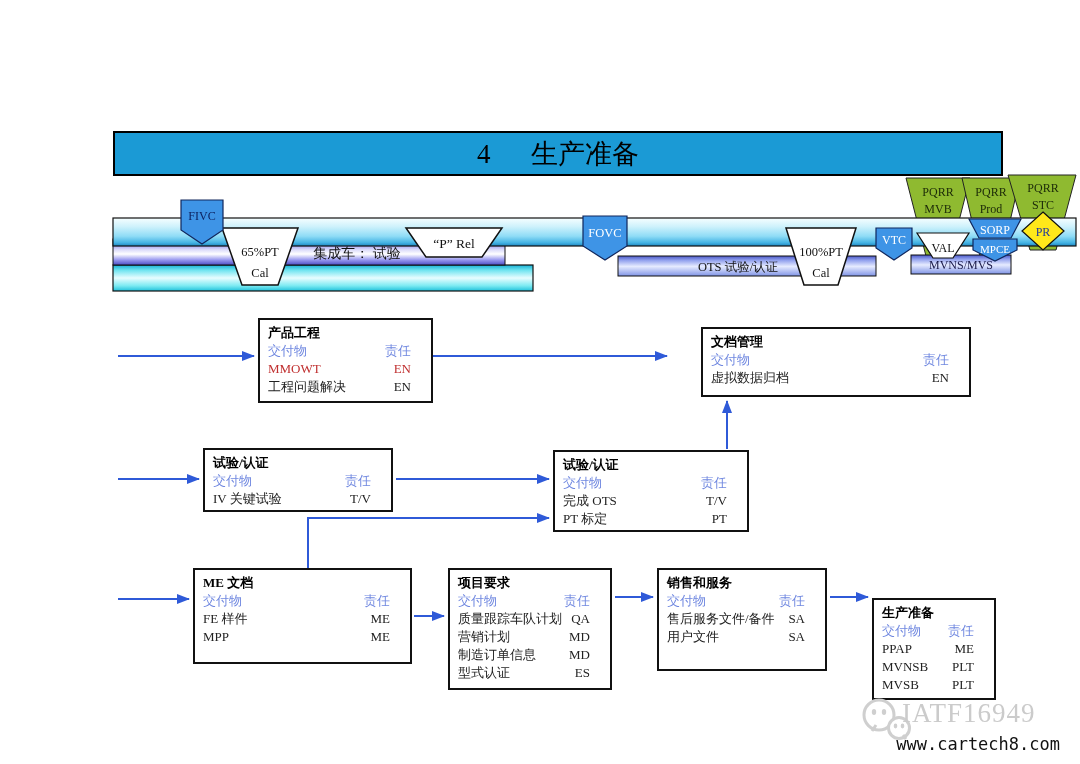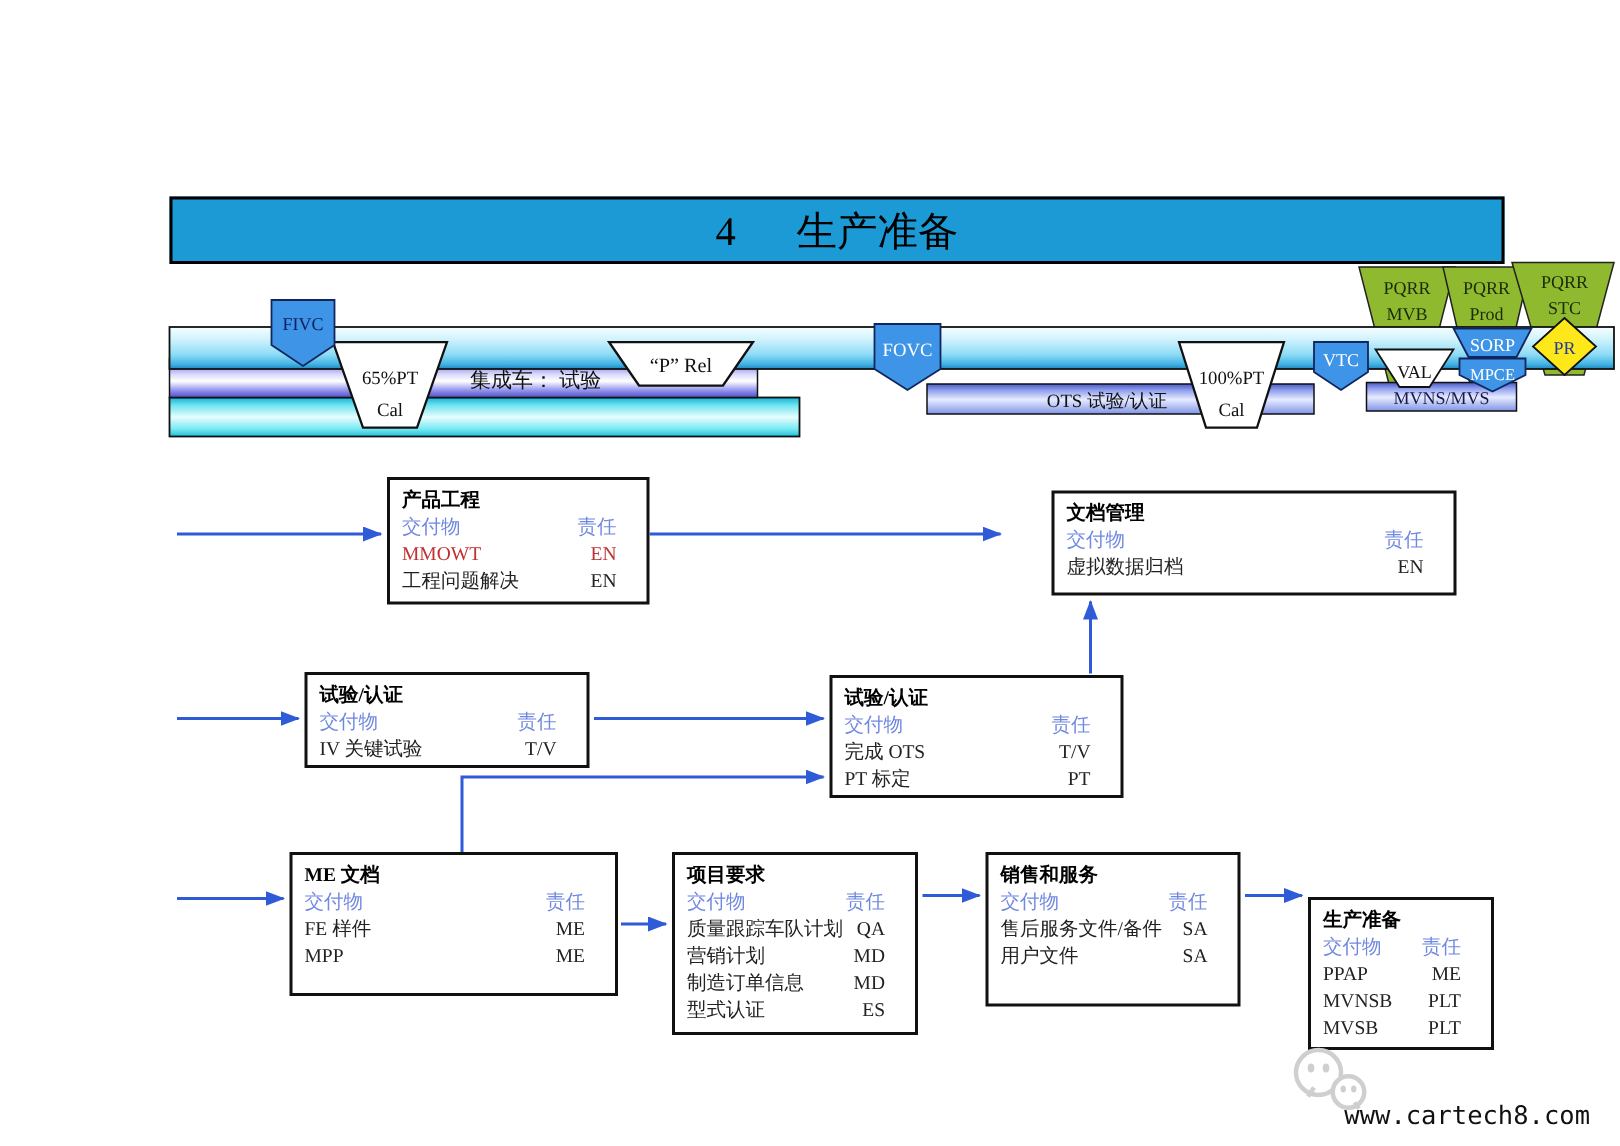--- a/index.html
+++ b/index.html
@@ -261,16 +261,17 @@
     <svg width="58" height="48" viewBox="0 0 58 48">
       <circle cx="21" cy="18" r="15" fill="none" stroke="#cfcfcf" stroke-width="3"></circle>
       <ellipse cx="16" cy="15" rx="2.2" ry="3" fill="#cfcfcf"></ellipse>
       <ellipse cx="26" cy="15" rx="2.2" ry="3" fill="#cfcfcf"></ellipse>
       <path d="M14 34 L18 28" stroke="#cfcfcf" stroke-width="3" fill="none"></path>
       <circle cx="41" cy="31" r="10.5" fill="#ffffff" stroke="#cfcfcf" stroke-width="3"></circle>
       <ellipse cx="37.5" cy="29" rx="1.8" ry="2.4" fill="#cfcfcf"></ellipse>
       <ellipse cx="44.5" cy="29" rx="1.8" ry="2.4" fill="#cfcfcf"></ellipse>
       <path d="M48 42 L45 38" stroke="#cfcfcf" stroke-width="3" fill="none"></path>
     </svg>
+    <div class="brand">IATF16949</div>
     <div class="siteurl">www.cartech8.com</div>
   </div>
 
 </div>
 
 </body></html>

